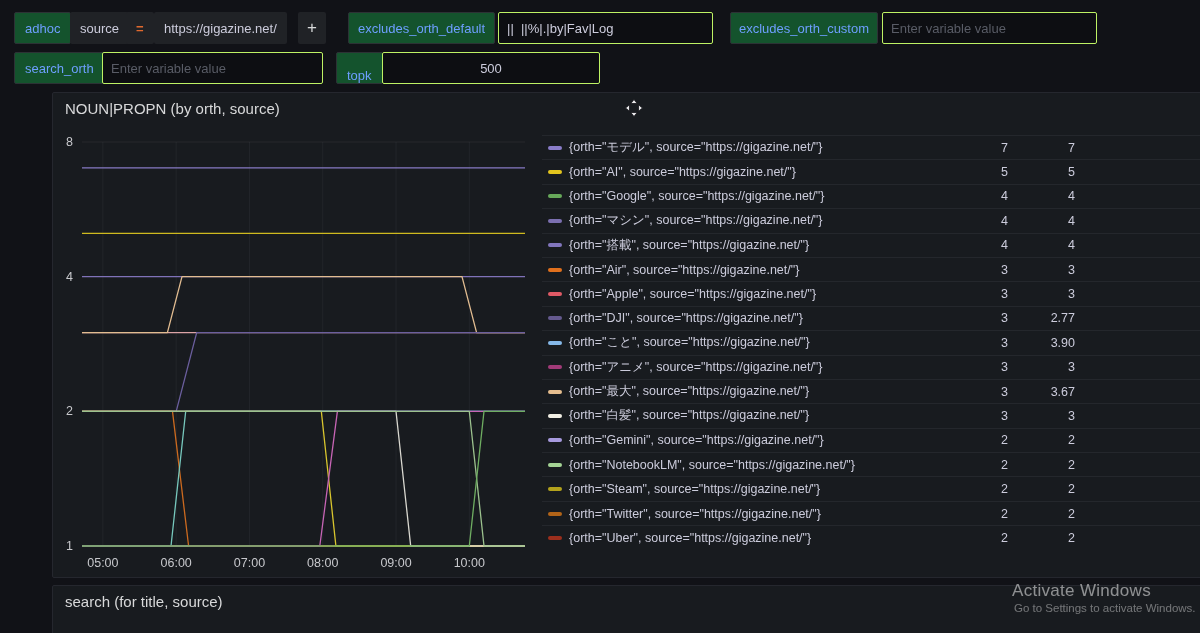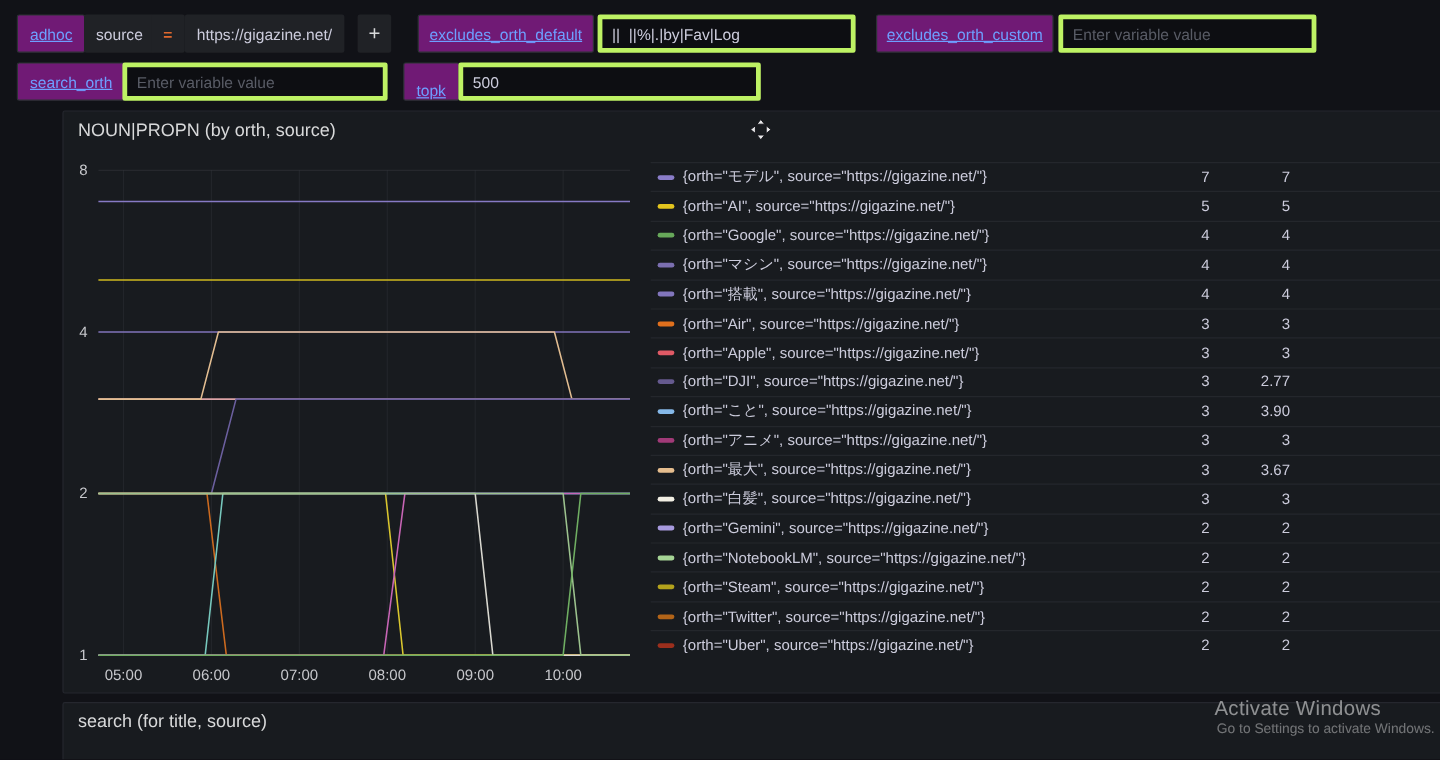--- a/index.html
+++ b/index.html
@@ -1,20 +1,20 @@
 <!DOCTYPE html>
 <html><head>
 <meta charset="utf-8">
 <style>
   html,body{margin:0;padding:0;background:#111217;font-family:"Liberation Sans","DejaVu Sans",sans-serif;}
   .stage{position:relative;width:1200px;height:633px;background:#111217;overflow:hidden;color:#ccccdc;}
   
   .ctrl{position:absolute;height:32px;box-sizing:border-box;display:flex;align-items:center;font-size:13px;}
-  .var-label{background:#701a75;border:1px solid #2c3235;border-radius:2px;color:#6e9fff;font-weight:500;justify-content:center;padding:0 10px;text-decoration:underline;}
-  .var-input{background:#0d0e12;border:4px solid #bef264;border-radius:2px;color:#ccccdc;padding:0 8px;font-size:13px;height:32px;box-sizing:border-box;font-family:"Liberation Sans",sans-serif;outline:none;}
+  .var-label{background:#14532d;border:1px solid #2c3235;border-radius:2px;color:#6e9fff;font-weight:500;justify-content:center;padding:0 10px;}
+  .var-input{background:#0d0e12;border:1px solid #bef264;border-radius:2px;color:#ccccdc;padding:0 8px;font-size:13px;height:32px;box-sizing:border-box;font-family:"Liberation Sans",sans-serif;outline:none;}
   .var-input::placeholder{color:#595c66;}
   .seg{background:#202226;border-radius:2px;color:#ccccdc;font-weight:500;justify-content:center;padding:0 10px;cursor:pointer;}
   .seg-op{color:#e0692e;font-weight:700;}
   .seg-add{font-size:17px;color:#d8d9da;}
   
   .panel{position:absolute;background:#181b1f;border:1px solid #25272e;border-radius:2px;box-sizing:border-box;margin-left:44px;}
   .panel-title{position:absolute;left:12px;top:7px;font-size:15px;font-weight:500;color:#d8d9da;cursor:pointer;}
   .kebab{position:absolute;right:4px;top:4px;width:22px;height:24px;display:flex;align-items:center;justify-content:center;background:#202226;border-radius:2px;color:#aeb0b8;font-size:15px;cursor:pointer;}
   .resize-handle{position:absolute;right:2px;bottom:2px;width:0;height:0;border-style:solid;border-width:0 0 9px 9px;border-color:transparent transparent #4a4d55 transparent;cursor:nwse-resize;}
   
@@ -68,21 +68,21 @@
   <input class="var-input" style="position: absolute; left: 882px; top: 12px; width: 215px;" placeholder="Enter variable value">
 
   <div class="ctrl var-label" style="left:14px;top:52px;">
     <span>search_orth</span>
   </div>
   <input class="var-input" style="position: absolute; left: 102px; top: 52px; width: 221px;" placeholder="Enter variable value">
 
   <div class="ctrl var-label" style="left:336px;top:52px;align-items:flex-end;">
     <span>topk</span>
   </div>
-  <input class="var-input" style="position: absolute; left: 382px; top: 52px; width: 252px;" value="500">
+  <input class="var-input" style="position: absolute; left: 382px; top: 52px; width: 218px; text-align: center;" value="500">
 
   <div class="panel" style="left:8px;top:92px;width:1184px;height:486px;">
     <div class="panel-title">NOUN|PROPN (by orth, source)</div>
     <div class="kebab">
       <span>⋮</span>
     </div>
 
     <svg class="chart-svg" width="492" height="440" viewBox="0 0 492 440">
         <line x1="49.885856079404476" x2="49.885856079404476" y1="9" y2="413" stroke="rgba(204,204,220,0.06)" stroke-width="1"></line>
         <text x="49.885856079404476" y="434" text-anchor="middle" fill="#c7c8cc" font-size="12.5">05:00</text>

